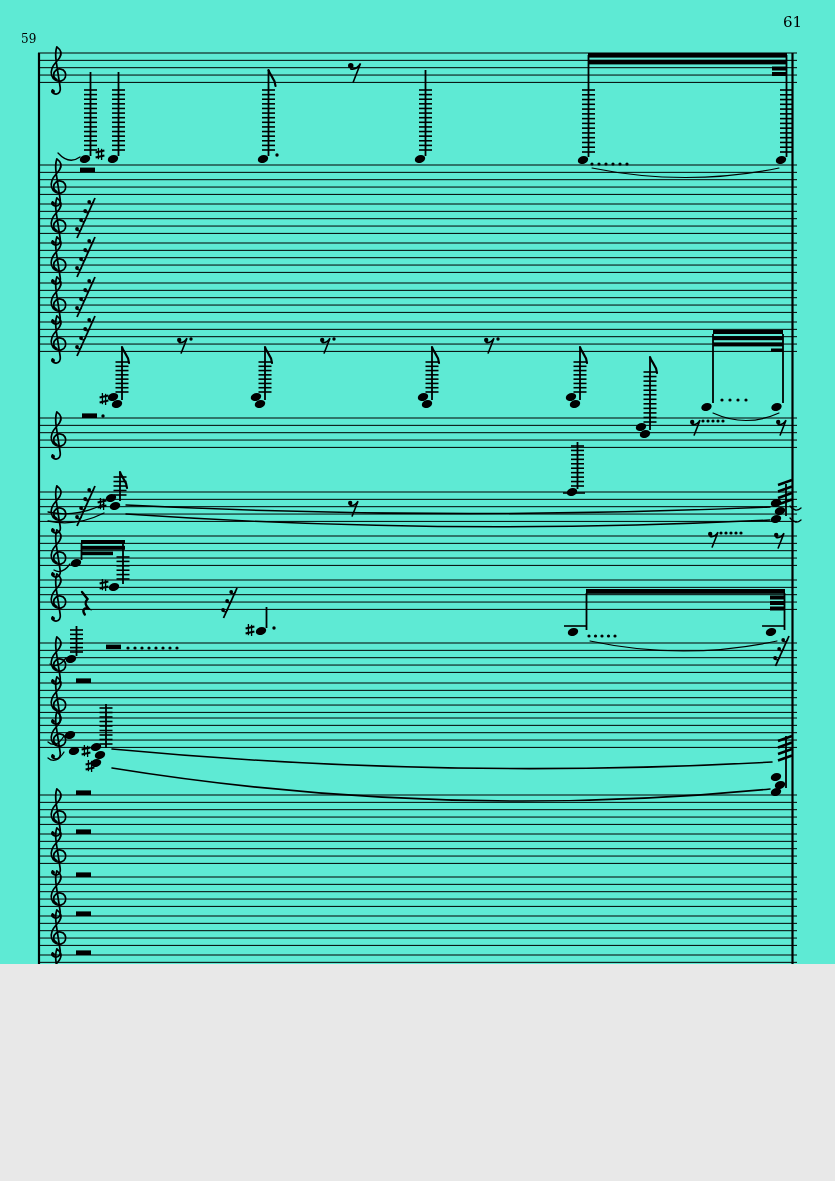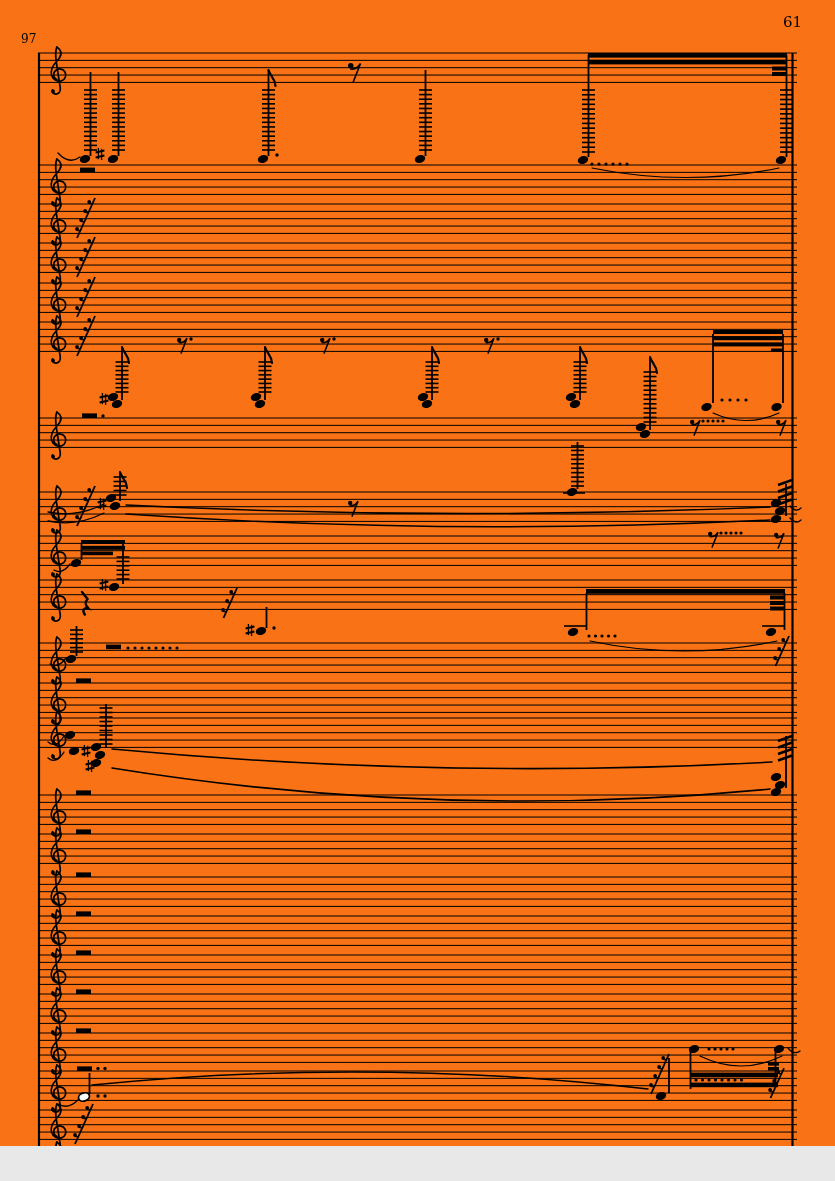--- a/index.html
+++ b/index.html
@@ -1,26 +1,26 @@
 <!DOCTYPE html>
 <html><head>
 <meta charset="utf-8">
 <style>
   html,body{margin:0;padding:0;background:#e8e8e8;font-family:"DejaVu Serif", serif;}
-  .page{position:relative;width:835px;height:1146px;margin:0 auto;background:#f97316;overflow:hidden;}
+  .page{position:relative;width:835px;height:964px;margin:0 auto;background:#5eead4;overflow:hidden;}
   .page-number{position:absolute;top:13px;right:33px;font-size:15px;color:#000;}
   .measure-number{position:absolute;top:32px;left:21px;font-size:12px;color:#000;}
   svg{position:absolute;top:0;left:0;}
 </style>
 </head>
 <body>
 
 <div class="page">
   <div class="page-number">61</div>
-  <div class="measure-number">97</div>
+  <div class="measure-number">59</div>
   <svg id="score" width="835" height="1181" viewBox="0 0 835 1181">
       <g>
         <line x1="38" x2="797" y1="53" y2="53" stroke="#000000" stroke-width="1"></line>
         <line x1="38" x2="797" y1="60.35" y2="60.35" stroke="#000000" stroke-width="1"></line>
         <line x1="38" x2="797" y1="67.7" y2="67.7" stroke="#000000" stroke-width="1"></line>
         <line x1="38" x2="797" y1="75.05" y2="75.05" stroke="#000000" stroke-width="1"></line>
         <line x1="38" x2="797" y1="82.4" y2="82.4" stroke="#000000" stroke-width="1"></line>
         <path d="M12.6 1.8 C16.4 4.6 17.6 8.6 15.4 12.2 C13.2 15.8 9.4 18.6 7.9 22.8 C6.2 27.6 7.4 32.4 11.4 34.6 C15.2 36.7 19.6 35.2 20.9 31.6 C22.2 28 20.2 24.2 16.5 23.6 C12.9 23 9.7 25.4 9.5 28.9 C9.4 31.2 10.7 33.1 12.7 33.9 M12.6 1.8 C10.8 7 11.3 12.4 12.2 17.8 L15.9 41.8 C16.5 45.6 14.7 48.2 11.7 48.1 C9 48 7.5 45.9 8.3 44" fill="none" stroke="#000000" stroke-width="1.7" stroke-linecap="round" transform="translate(44,45) scale(1.02)"></path>
         <circle cx="53" cy="91.5" r="1.9" fill="#000000"></circle>
       </g>

